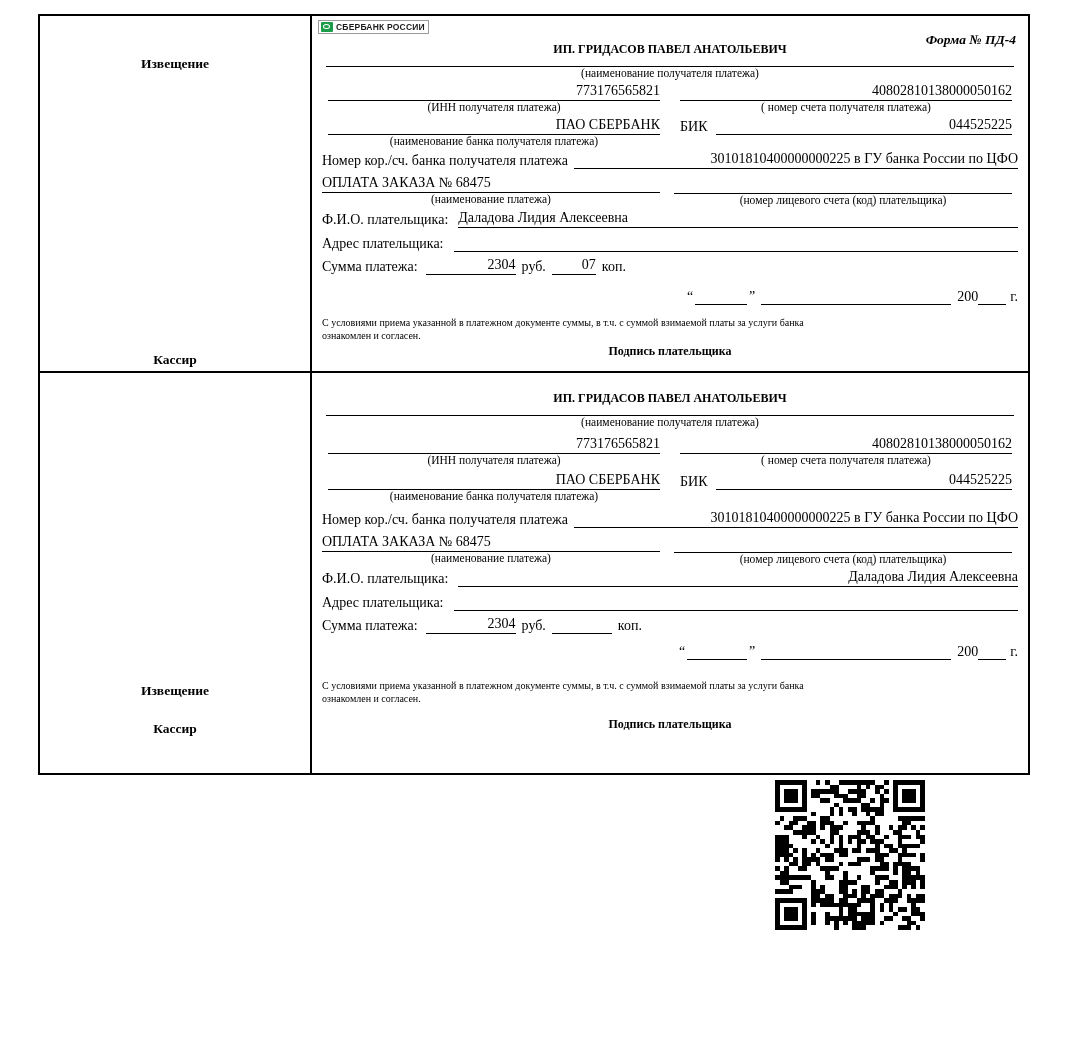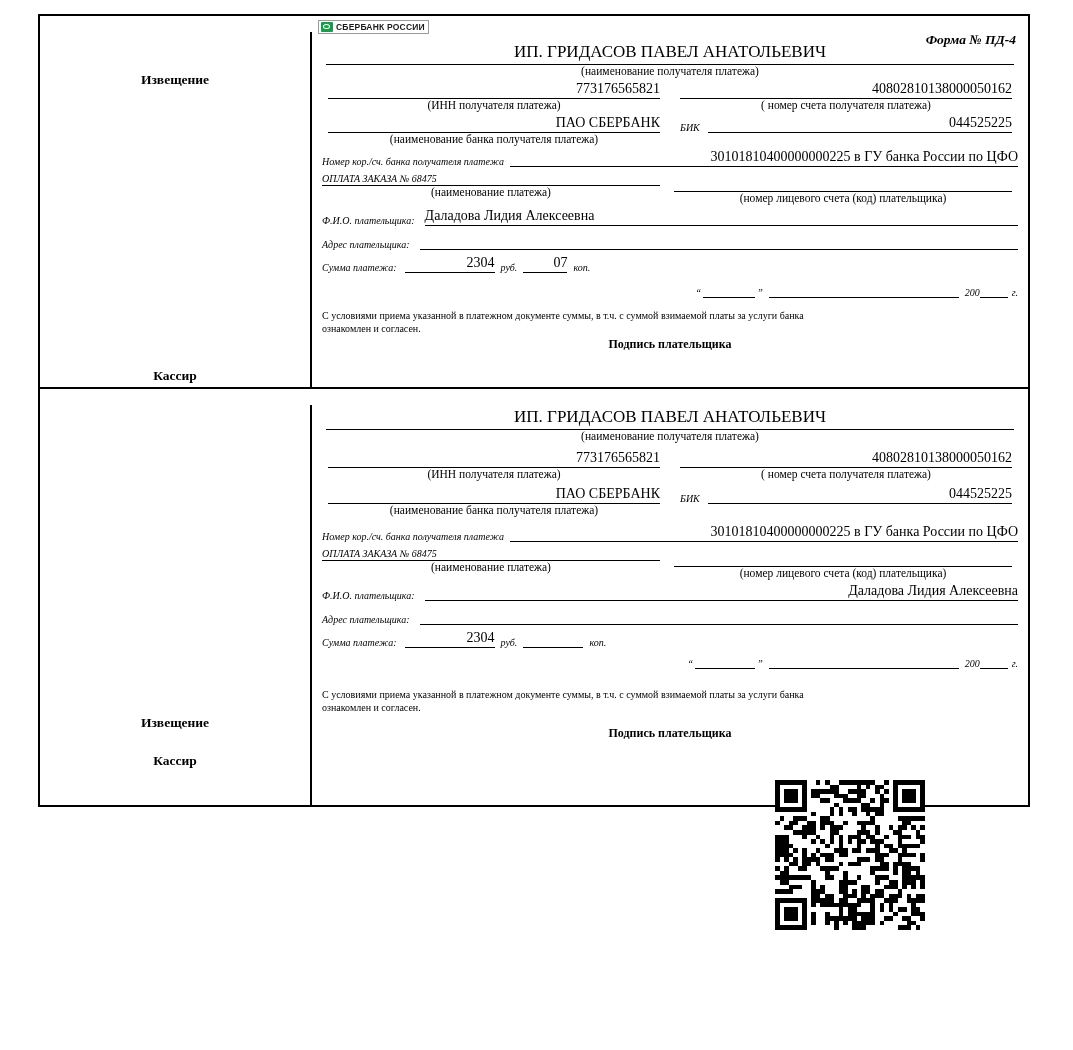--- a/index.html
+++ b/index.html
@@ -33,21 +33,20 @@
   }
   .block + .block {
     border-top: 2px solid #000;
   }
   .left-col {
     width: 272px;
     box-sizing: border-box;
     border-right: 2px solid #000;
     position: relative;
     flex: 0 0 272px;
-    margin-top: 16px;
   }
   .right-col {
     flex: 1 1 auto;
     box-sizing: border-box;
     padding: 4px 6px 6px 6px;
     position: relative;
   }
   .lbl-bold {
     font-weight: bold;
     font-size: 13.5px;
@@ -108,38 +107,37 @@
     display: flex;
     align-items: flex-end;
   }
   .ul {
     border-bottom: 1px solid #000;
     flex: 1 1 auto;
     min-height: 1px;
   }
   .center-name {
     text-align: center;
-    font-weight: normal;
-    font-size: 17px;
+    font-weight: bold;
+    font-size: 12px;
     border-bottom: 1px solid #000;
     margin: 2px 8px 0 8px;
-    padding-bottom: 2px;
+    padding-bottom: 9px;
   }
   .caption {
     font-size: 11.5px;
     text-align: center;
   }
   .val {
     font-size: 14px;
     text-align: right;
   }
   .lbl {
-    font-size: 10px;
+    font-size: 14px;
     white-space: nowrap;
-    font-style: italic;
   }
   .small-note {
     font-size: 10px;
     line-height: 1.25;
   }
   .sign-line {
     font-size: 12px;
     font-weight: bold;
     text-align: center;
   }

